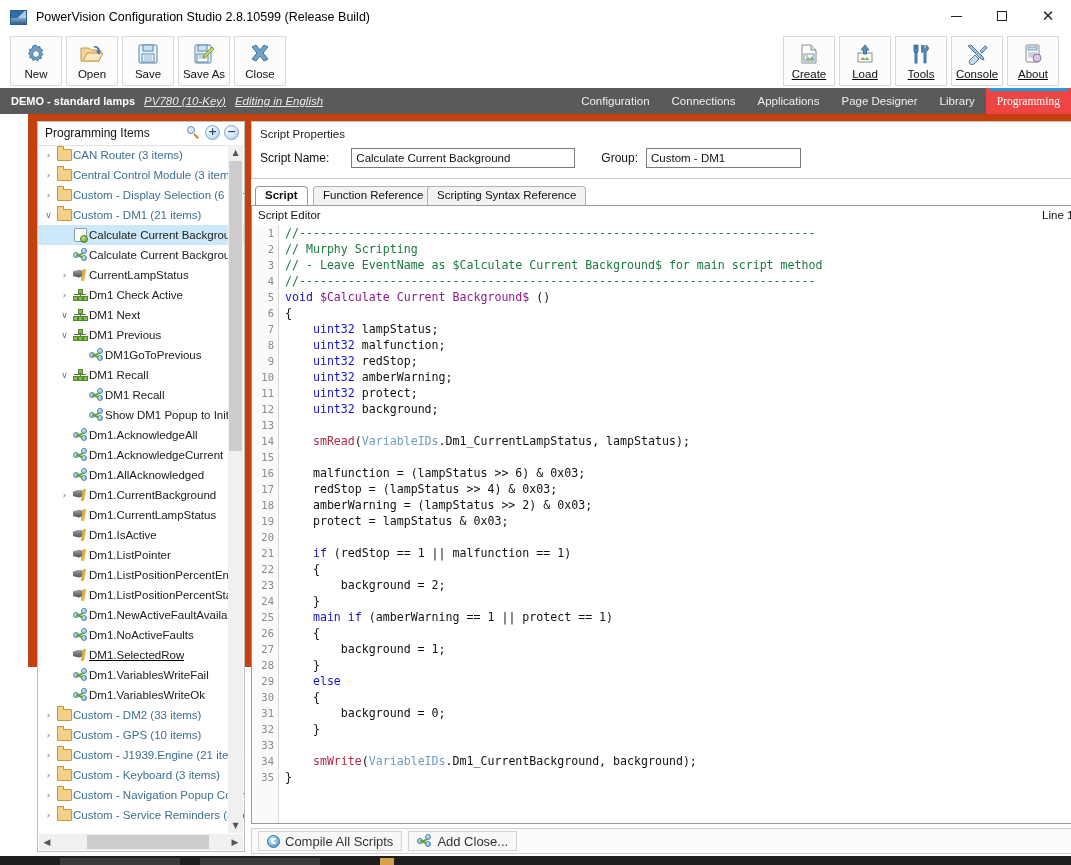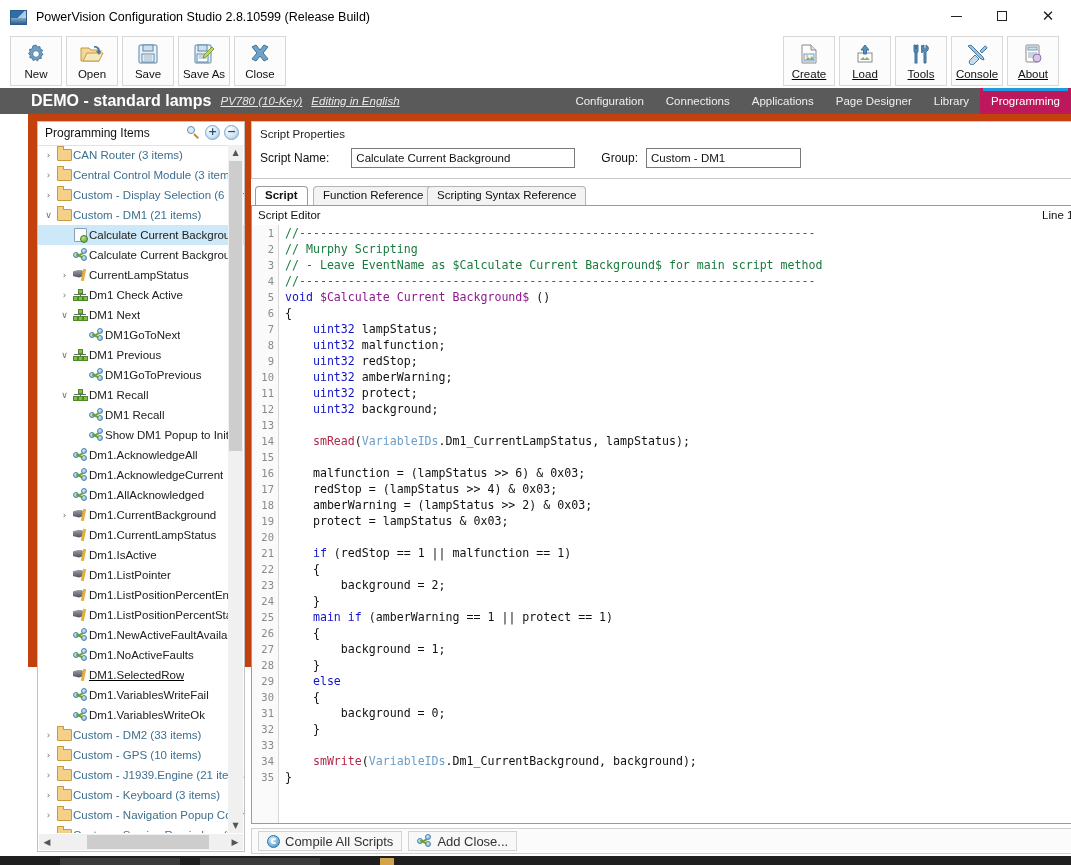--- a/index.html
+++ b/index.html
@@ -59,28 +59,28 @@
   .rbtn:last-child{margin-right:0;}
   .rbtn .ico{height:27px;width:30px;display:flex;align-items:center;justify-content:center;}
   .rbtn .lbl{font-size:11.5px;color:#111;line-height:13px;margin-top:1px;white-space:nowrap;}
 
   
   .navbar{
     position:absolute;left:0;top:88px;width:1071px;height:26px;
     background:#5a5a5a;color:#ffffff;
   }
   .nav-left{position:absolute;left:11px;top:0;height:26px;display:flex;align-items:center;gap:9px;}
-  .nav-demo{font-size:16px;font-weight:bold;color:#fff;white-space:nowrap;margin-left:20px;}
+  .nav-demo{font-size:11px;font-weight:bold;color:#fff;white-space:nowrap;}
   .nav-sub{font-size:11.5px;font-style:italic;color:#e9e9e9;text-decoration:underline;white-space:nowrap;}
   .nav-right{position:absolute;right:0;top:0;height:26px;display:flex;align-items:stretch;}
   .nav-tab{
     padding:0 11px;display:flex;align-items:center;font-size:11.5px;color:#efefef;
     position:relative;white-space:nowrap;
   }
-  .nav-tab.active{color:#ffffff;background:#be185d;}
+  .nav-tab.active{color:#ffffff;background:#ef4444;font-family:Liberation Serif, serif;}
   .nav-tab.active:before{
     content:"";position:absolute;left:3px;right:3px;top:0;height:3px;background:#1e9bdd;
   }
 
   
   .content{
     position:absolute;left:0;top:114px;width:1071px;height:553px;background:#c2410c;margin-left:28px;
   }
 
   
@@ -531,31 +531,20 @@
               <span class="exp">∨</span>
               <span class="ti">
                 <span class="ic-fn">
                   <i class="top"></i>
                   <i class="l"></i>
                   <i class="m"></i>
                   <i class="r"></i>
                 </span>
               </span>
               <span class="tl">DM1 Next</span>
-            </div>
-            <div class="trow" style="padding-left: 36px;">
-              <span class="exp"></span>
-              <span class="ti">
-                <span class="ic-event">
-                  <i class="a"></i>
-                  <i class="b"></i>
-                  <i class="c"></i>
-                </span>
-              </span>
-              <span class="tl">DM1GoToNext</span>
             </div>
             <div class="trow" style="padding-left: 20px;">
               <span class="exp">∨</span>
               <span class="ti">
                 <span class="ic-fn">
                   <i class="top"></i>
                   <i class="l"></i>
                   <i class="m"></i>
                   <i class="r"></i>
                 </span>

